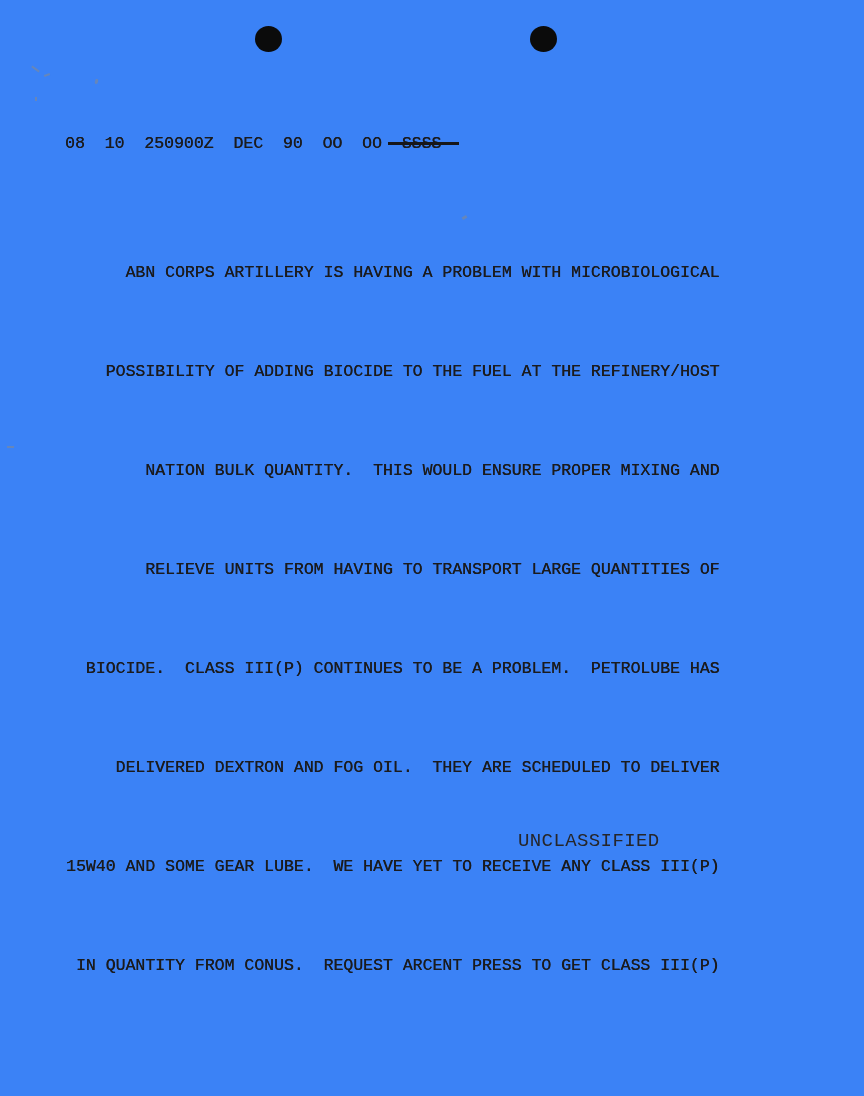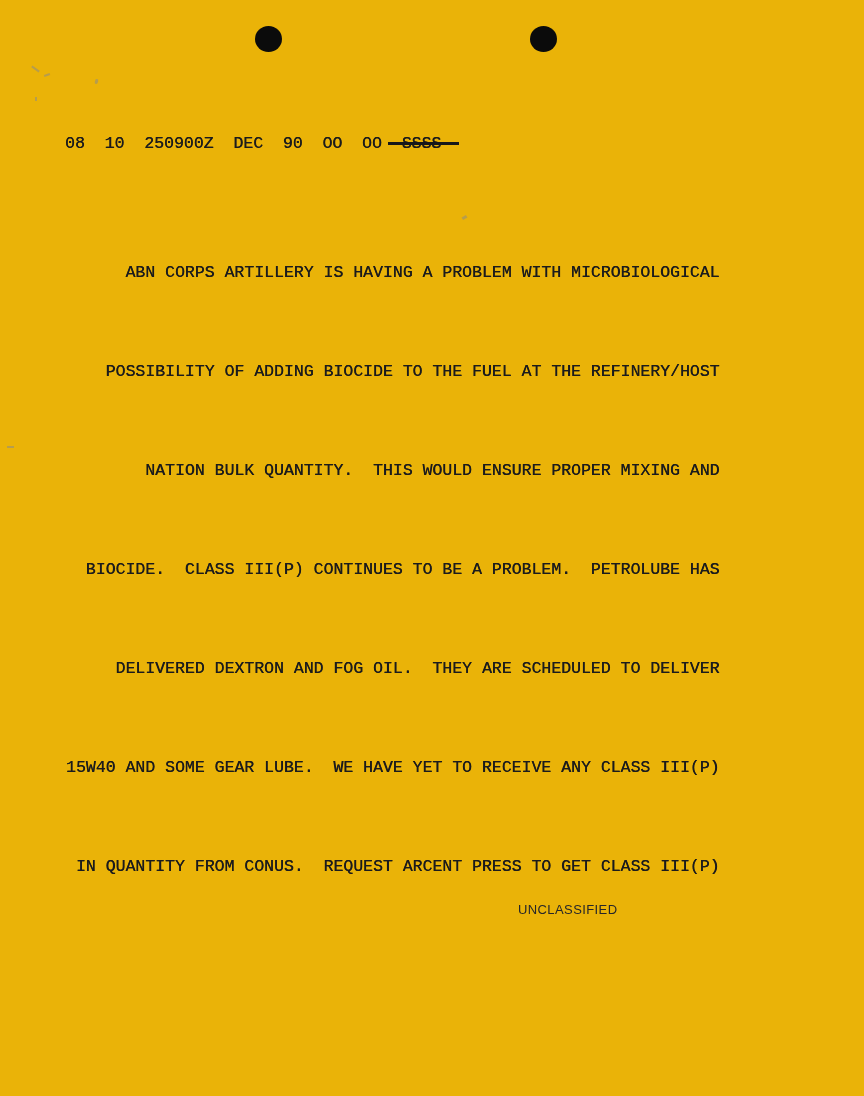--- a/index.html
+++ b/index.html
@@ -4,21 +4,21 @@
 <style>
   html, body {
     margin: 0;
     padding: 0;
     background: #e8e8e6;
   }
   .page {
     position: relative;
     width: 864px;
     height: 1096px;
-    background: #eab308;
+    background: #3b82f6;
     overflow: hidden;
     font-family: "Liberation Mono", "DejaVu Sans Mono", monospace;
     color: #1b1b1d;
   }
   
   .dot {
     position: absolute;
     width: 27px;
     height: 26px;
     background: #0b0b0b;
@@ -61,23 +61,23 @@
     line-height: 33px;
     white-space: pre;
     text-shadow: 0.3px 0 0 currentColor;
   }
   .body-line { height: 33px; text-align: right; }
 
   
   .classification {
     position: absolute;
     left: 518px;
-    top: 902px;
-    font-family: Liberation Sans, sans-serif;
-    font-size: 13px;
+    top: 830px;
+    font-family: Liberation Mono, monospace;
+    font-size: 19px;
     letter-spacing: 0.4px;
     color: #26262a;
   }
 
   
   .artifact {
     position: absolute;
     background: #8a8a88;
     opacity: 0.55;
   }
@@ -102,20 +102,21 @@
   <div class="artifact art-4"></div>
   <div class="artifact art-5"></div>
   <div class="artifact art-6"></div>
 
   <div class="header-line"><span>08  10  250900Z  DEC  90  OO  OO  </span><span class="strike">SSSS</span></div>
 
   <div class="body-block">
     <div class="body-line">ABN CORPS ARTILLERY IS HAVING A PROBLEM WITH MICROBIOLOGICAL</div>
     <div class="body-line">POSSIBILITY OF ADDING BIOCIDE TO THE FUEL AT THE REFINERY/HOST</div>
     <div class="body-line">NATION BULK QUANTITY.  THIS WOULD ENSURE PROPER MIXING AND</div>
+    <div class="body-line">RELIEVE UNITS FROM HAVING TO TRANSPORT LARGE QUANTITIES OF</div>
     <div class="body-line">BIOCIDE.  CLASS III(P) CONTINUES TO BE A PROBLEM.  PETROLUBE HAS</div>
     <div class="body-line">DELIVERED DEXTRON AND FOG OIL.  THEY ARE SCHEDULED TO DELIVER</div>
     <div class="body-line">15W40 AND SOME GEAR LUBE.  WE HAVE YET TO RECEIVE ANY CLASS III(P)</div>
     <div class="body-line">IN QUANTITY FROM CONUS.  REQUEST ARCENT PRESS TO GET CLASS III(P)</div>
     
     
     
     
     
     

